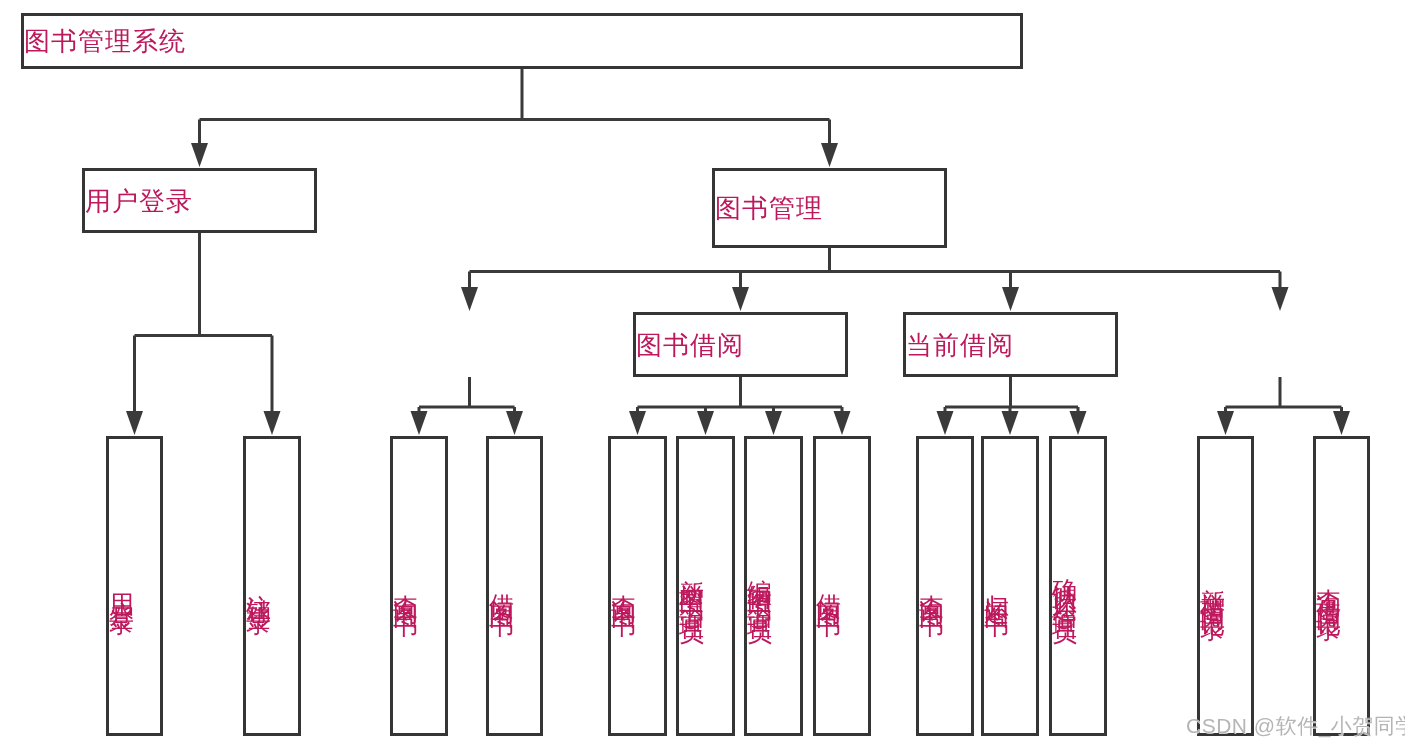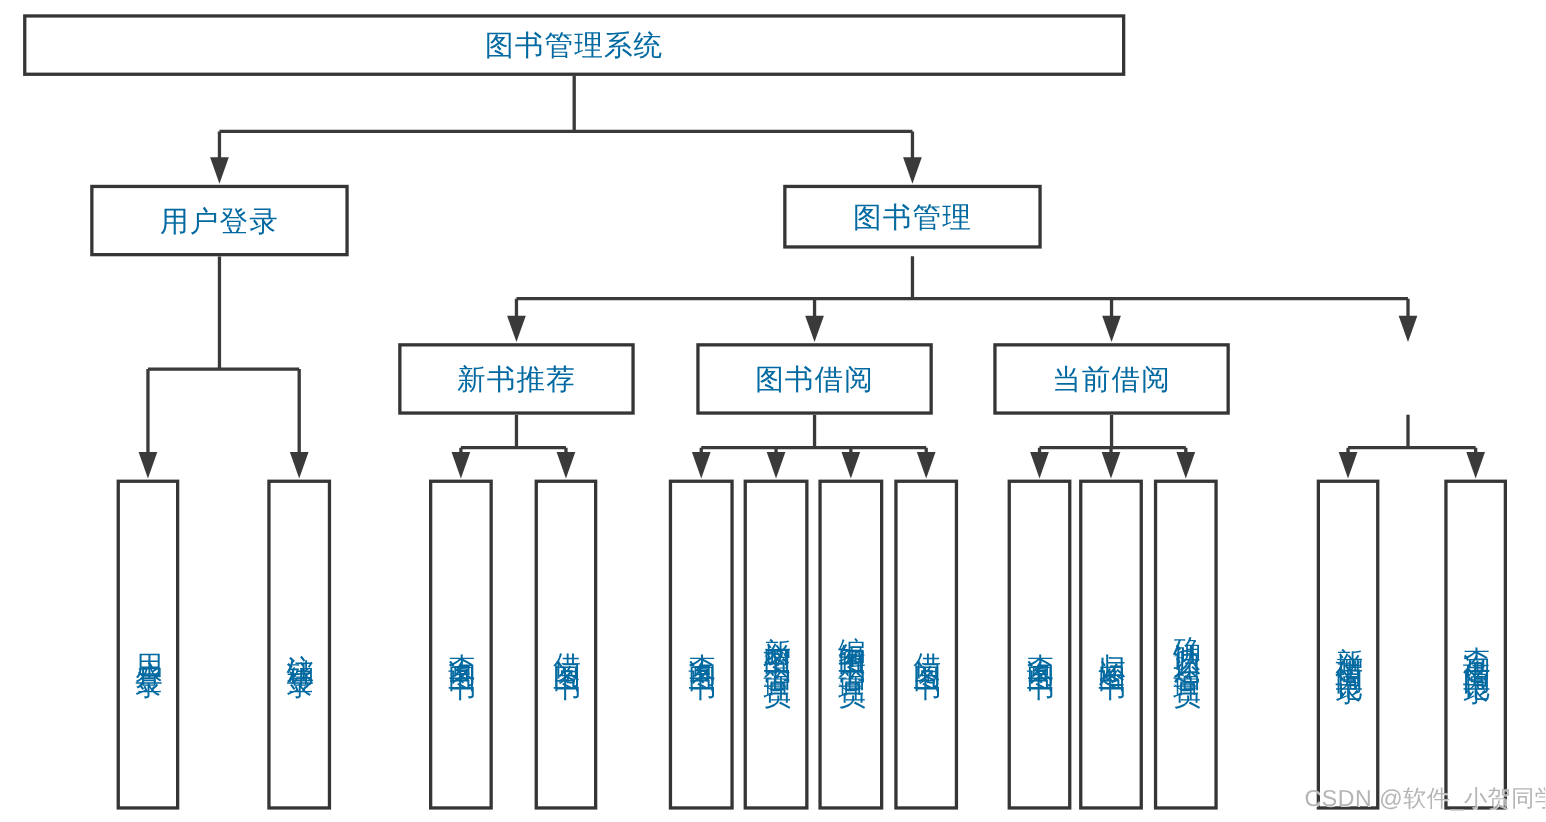--- a/index.html
+++ b/index.html
@@ -3,22 +3,22 @@
 <meta charset="utf-8">
 <style>
   html,body{margin:0;padding:0;background:#ffffff;}
   .canvas{
     position:relative;width:1405px;height:747px;background:#ffffff;
     font-family:"Liberation Sans",sans-serif;overflow:hidden;
   }
   svg.connectors{position:absolute;left:0;top:0;pointer-events:none;}
   .node{
     position:absolute;box-sizing:border-box;
-    border:3px solid #353535;background:#ffffff;color:#0369a1;
-    display:flex;align-items:center;justify-content:center;
+    border:3px solid #353535;background:#ffffff;color:#be185d;
+    display:flex;align-items:center;justify-content:flex-start;
   }
   .node.h span{font-size:26px;letter-spacing:1px;white-space:nowrap;line-height:1;}
   .node.v span{
     writing-mode:vertical-rl;text-orientation:mixed;
     font-size:25px;letter-spacing:6px;line-height:1;white-space:nowrap;
   }
   .watermark{
     position:absolute;left:1186px;top:712px;
     font-size:21px;letter-spacing:0.5px;color:#b5b5b5;white-space:nowrap;
     text-shadow:1px 1px 0 rgba(255,255,255,.75);
@@ -62,27 +62,24 @@
     </g>
   </svg>
 
   <div class="node h" style="left:21px;top:13px;width:1002px;height:56px">
     <span>图书管理系统</span>
   </div>
 
   <div class="node h" style="left:82px;top:168px;width:235px;height:65px">
     <span>用户登录</span>
   </div>
-  <div class="node h" style="left:712px;top:168px;width:235px;height:58px">
+  <div class="node h" style="left:712px;top:168px;width:235px;height:80px">
     <span>图书管理</span>
   </div>
 
-  <div class="node h" style="left:362px;top:312px;width:215px;height:65px">
-    <span>新书推荐</span>
-  </div>
   <div class="node h" style="left:903px;top:312px;width:215px;height:65px">
     <span>当前借阅</span>
   </div>
   <div class="node h" style="left:633px;top:312px;width:215px;height:65px">
     <span>图书借阅</span>
   </div>
 
   <div class="node v" style="left:106px;top:436px;width:57px;height:300px">
     <span>用户登录</span>
   </div>

